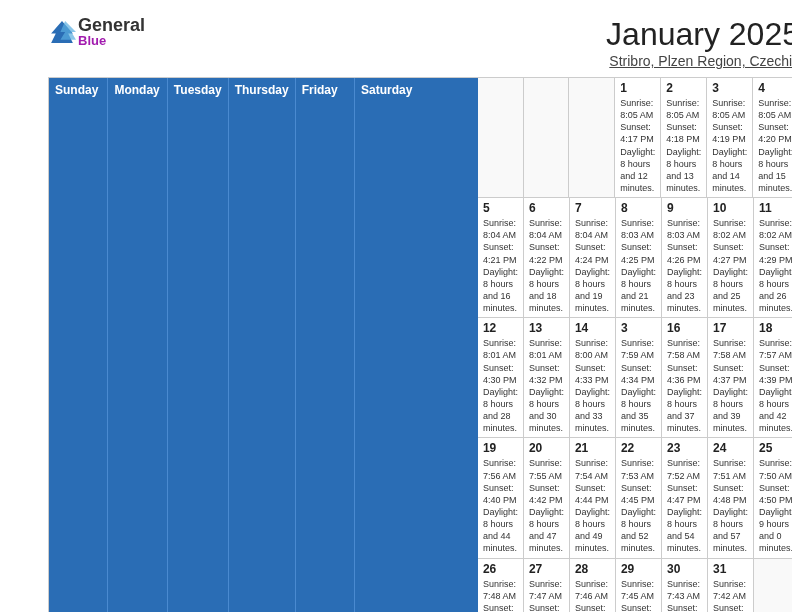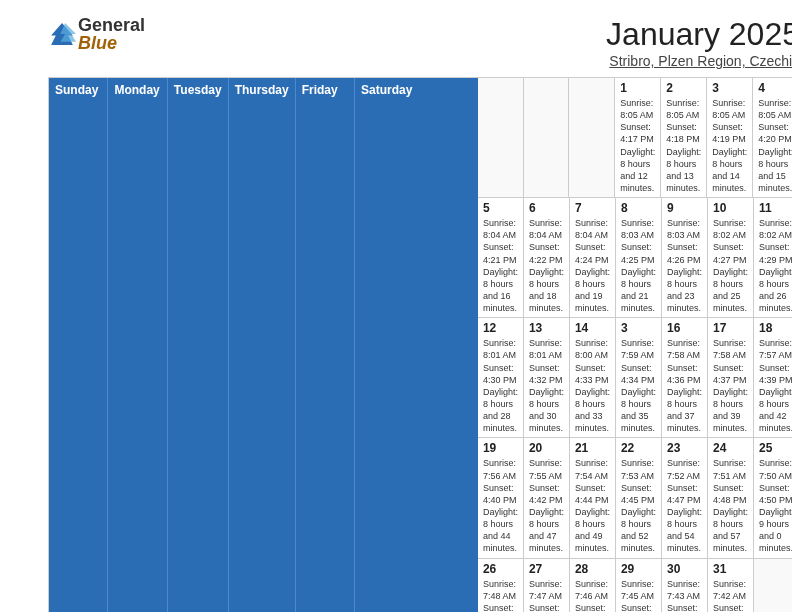--- a/index.html
+++ b/index.html
@@ -32,24 +32,23 @@
       display: flex;
       flex-direction: column;
       line-height: 1;
     }
     .logo-general {
       font-size: 18px;
       font-weight: bold;
       color: #333;
     }
     .logo-blue {
-      font-size: 18px;
+      font-size: 13px;
       font-weight: bold;
-      color: #a16207;
-      font-style: italic;
+      color: #a21caf;
     }
     .logo-icon {
       width: 28px;
       height: 28px;
       margin-right: 2px;
     }
     .title-block {
       text-align: right;
     }
     .month-title {

